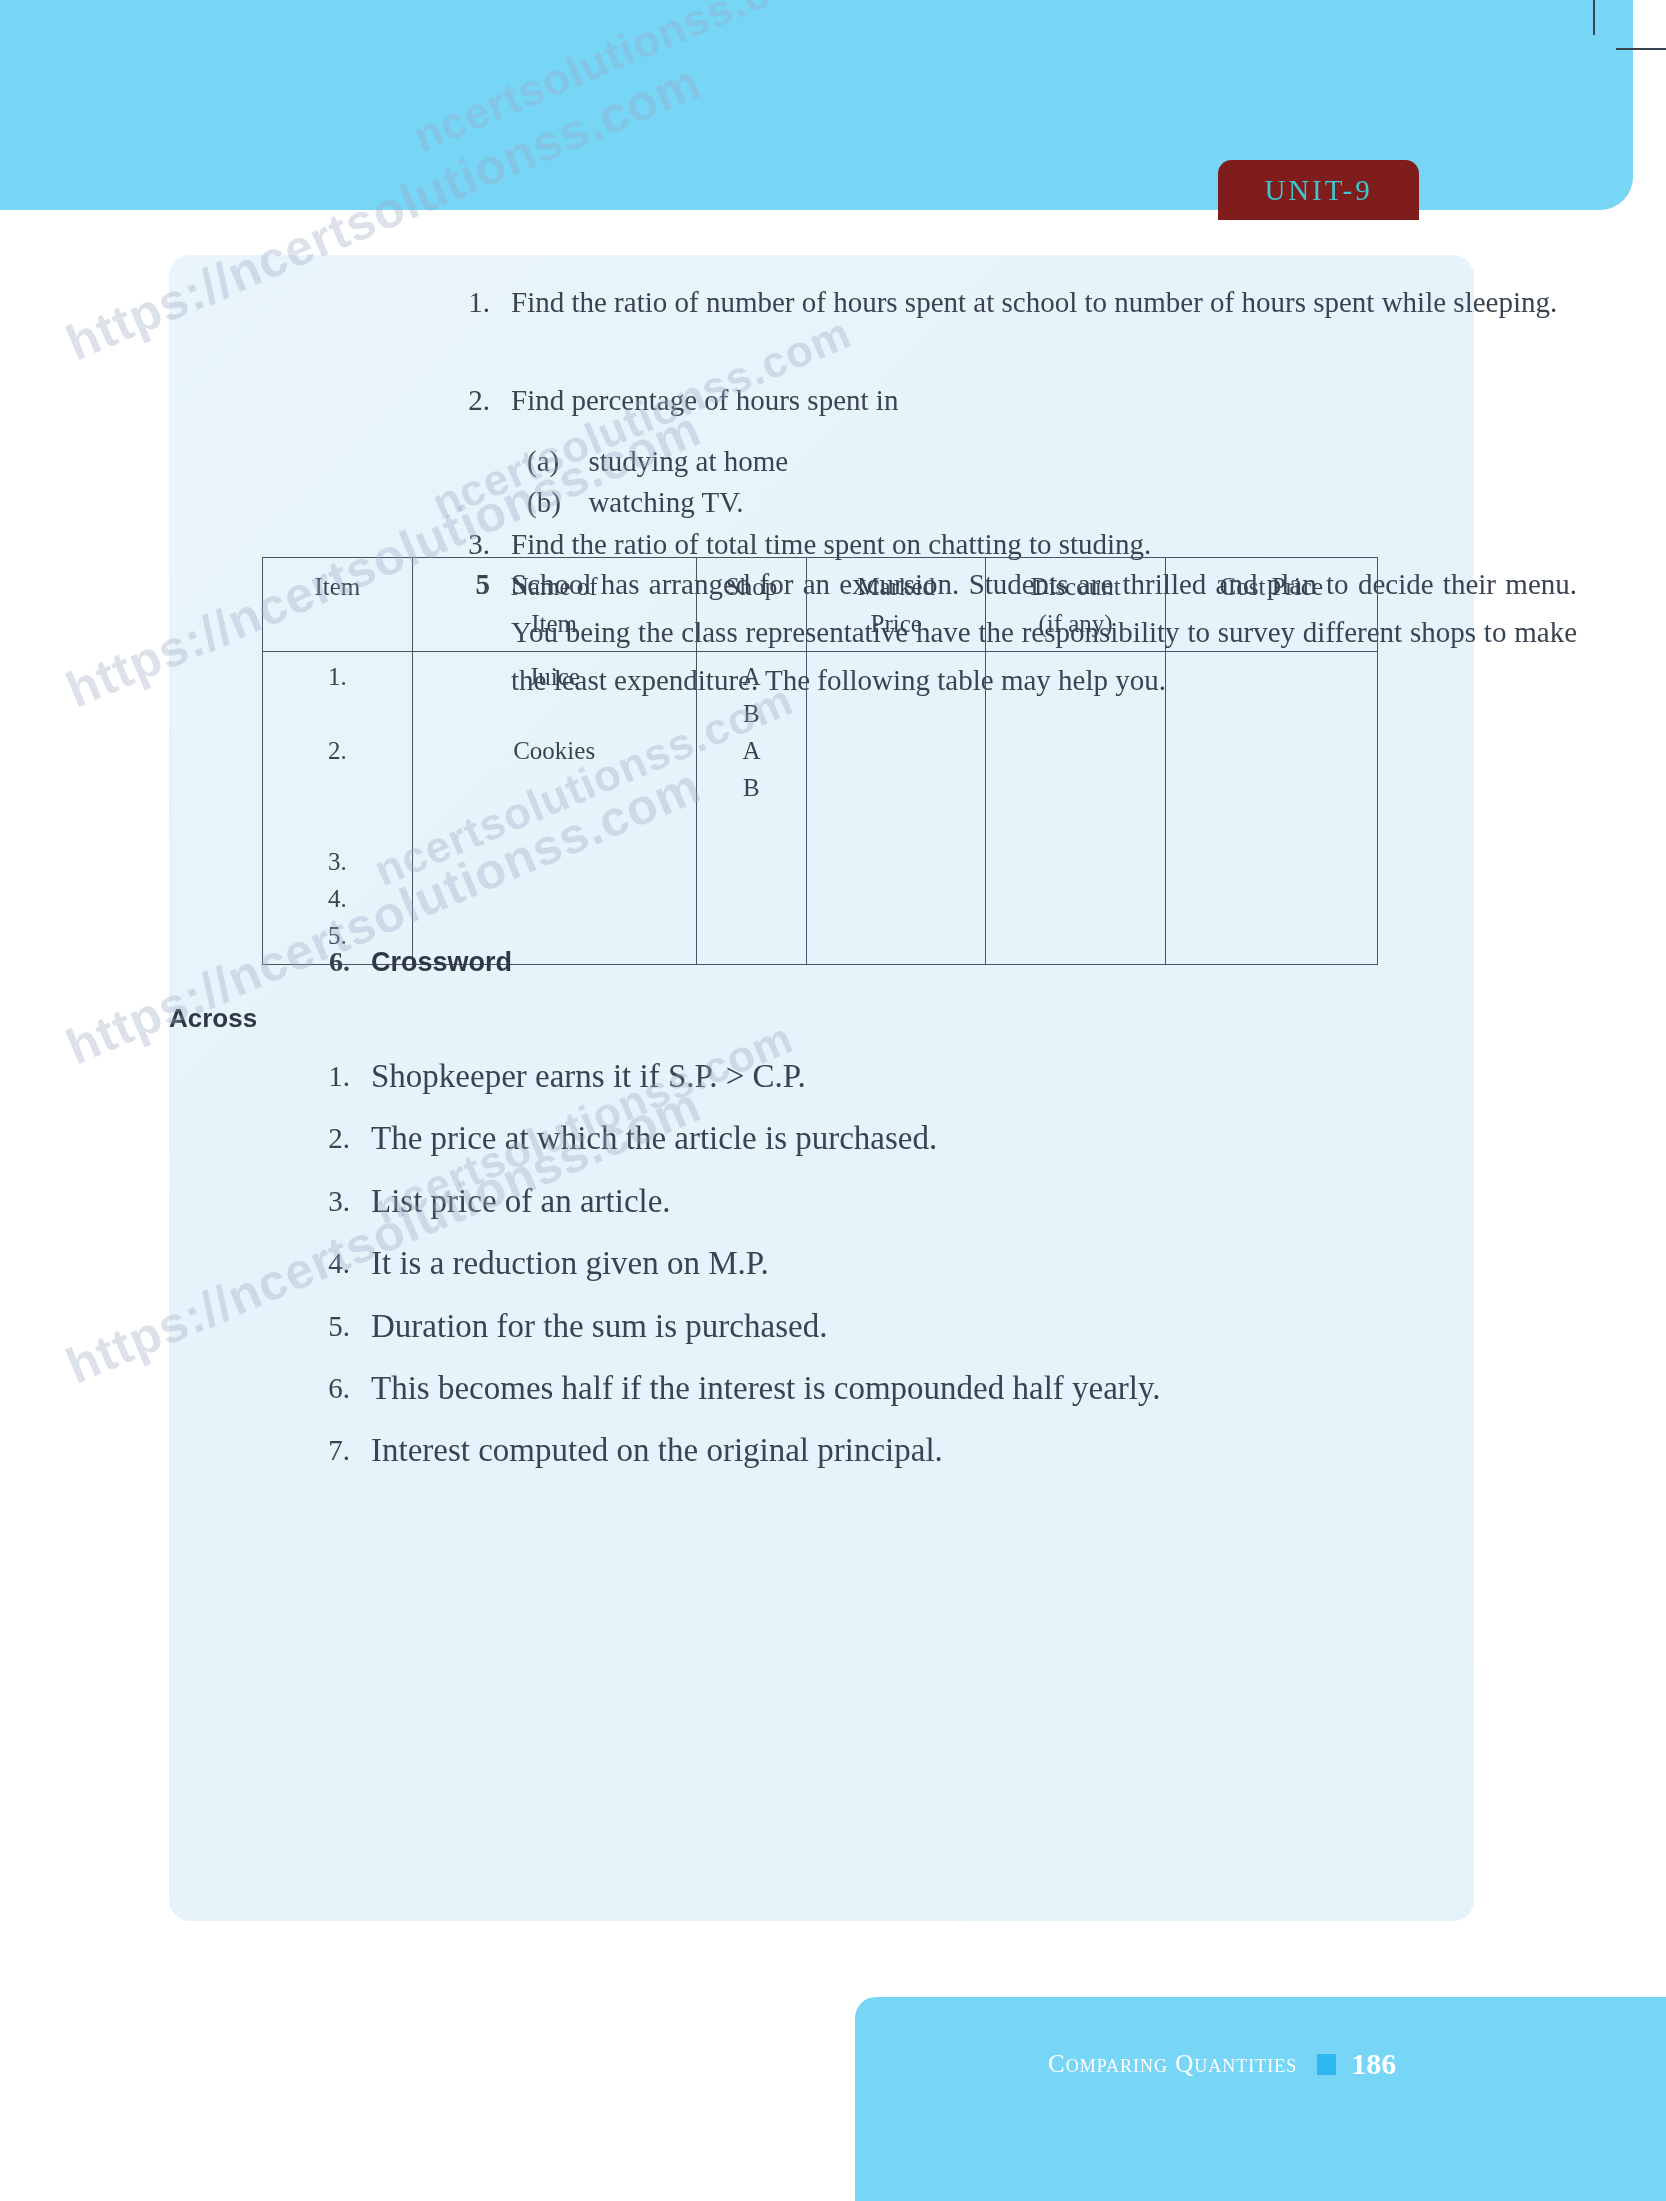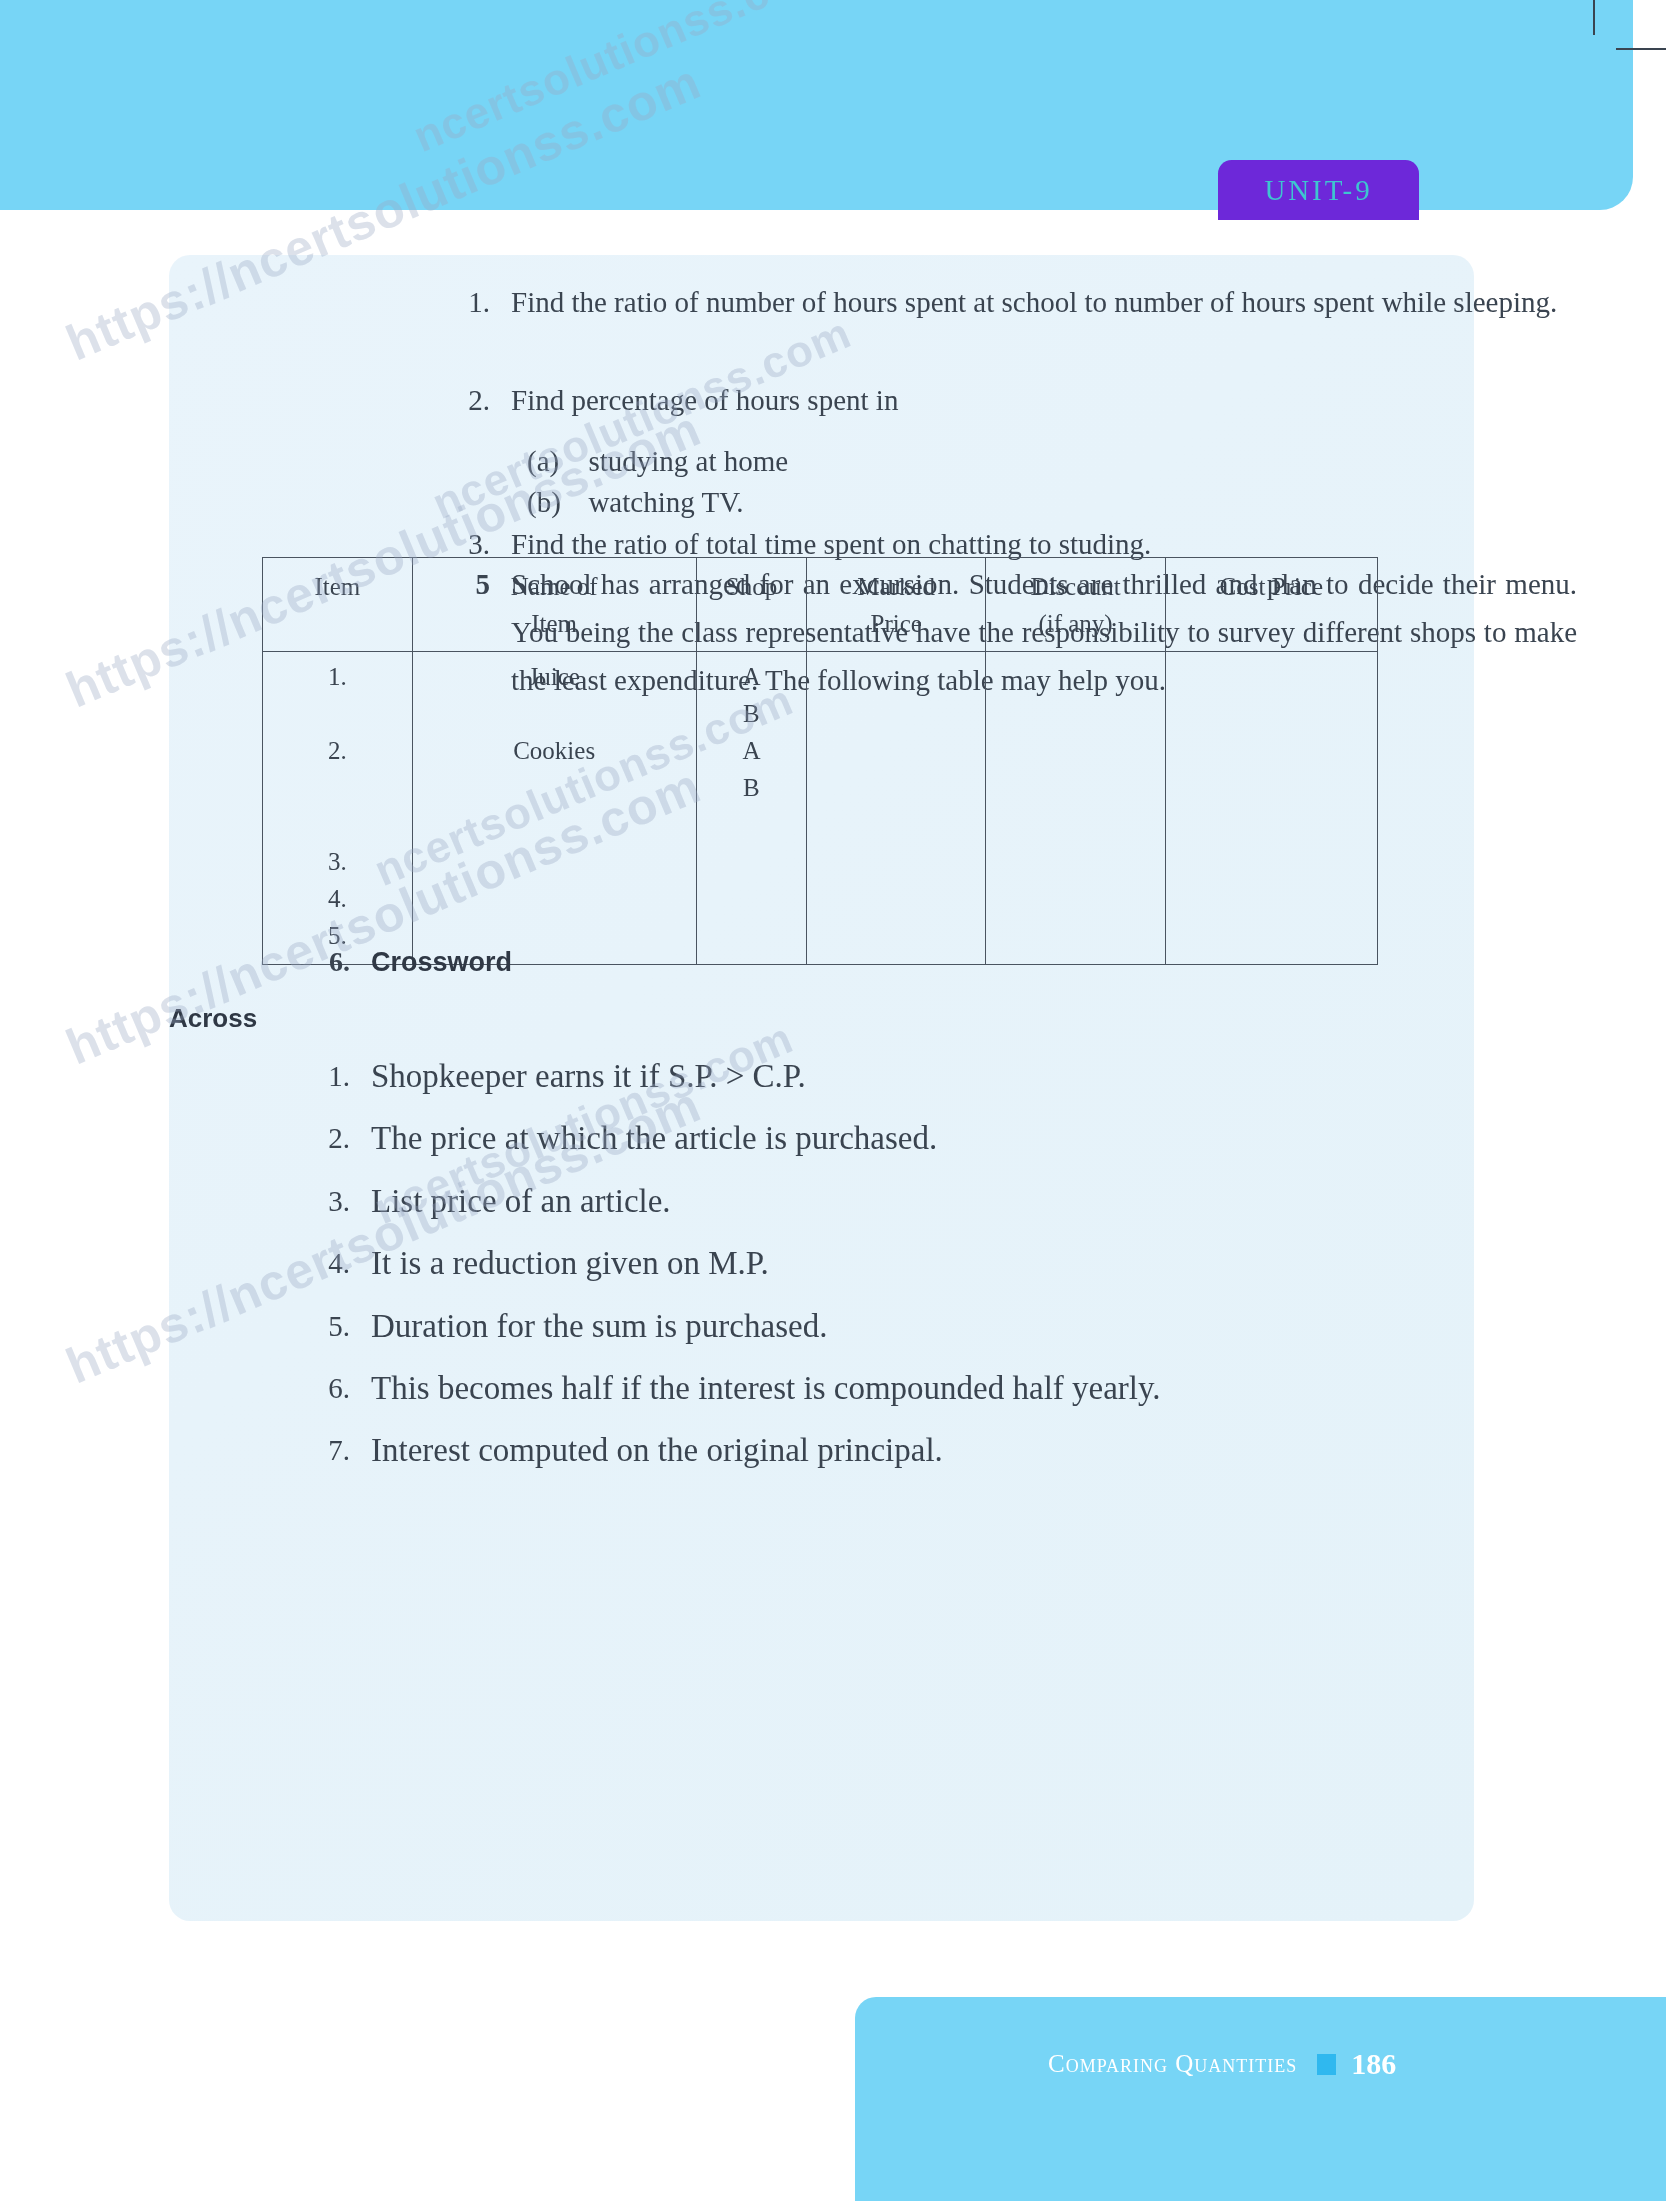--- a/index.html
+++ b/index.html
@@ -34,21 +34,21 @@
     border-bottom-right-radius: 33px;
   }
 
   
   .unit-tab {
     position: absolute;
     left: 1218px;
     top: 160px;
     width: 201px;
     height: 60px;
-    background: #6d28d9;
+    background: #7f1d1d;
     border-top-left-radius: 13.5px;
     border-top-right-radius: 13.5px;
     display: flex;
     align-items: center;
     justify-content: center;
   }
   .unit-tab-label {
     font-family: "Liberation Serif", "DejaVu Serif", serif;
     font-size: 29px;
     letter-spacing: 2.9px;

